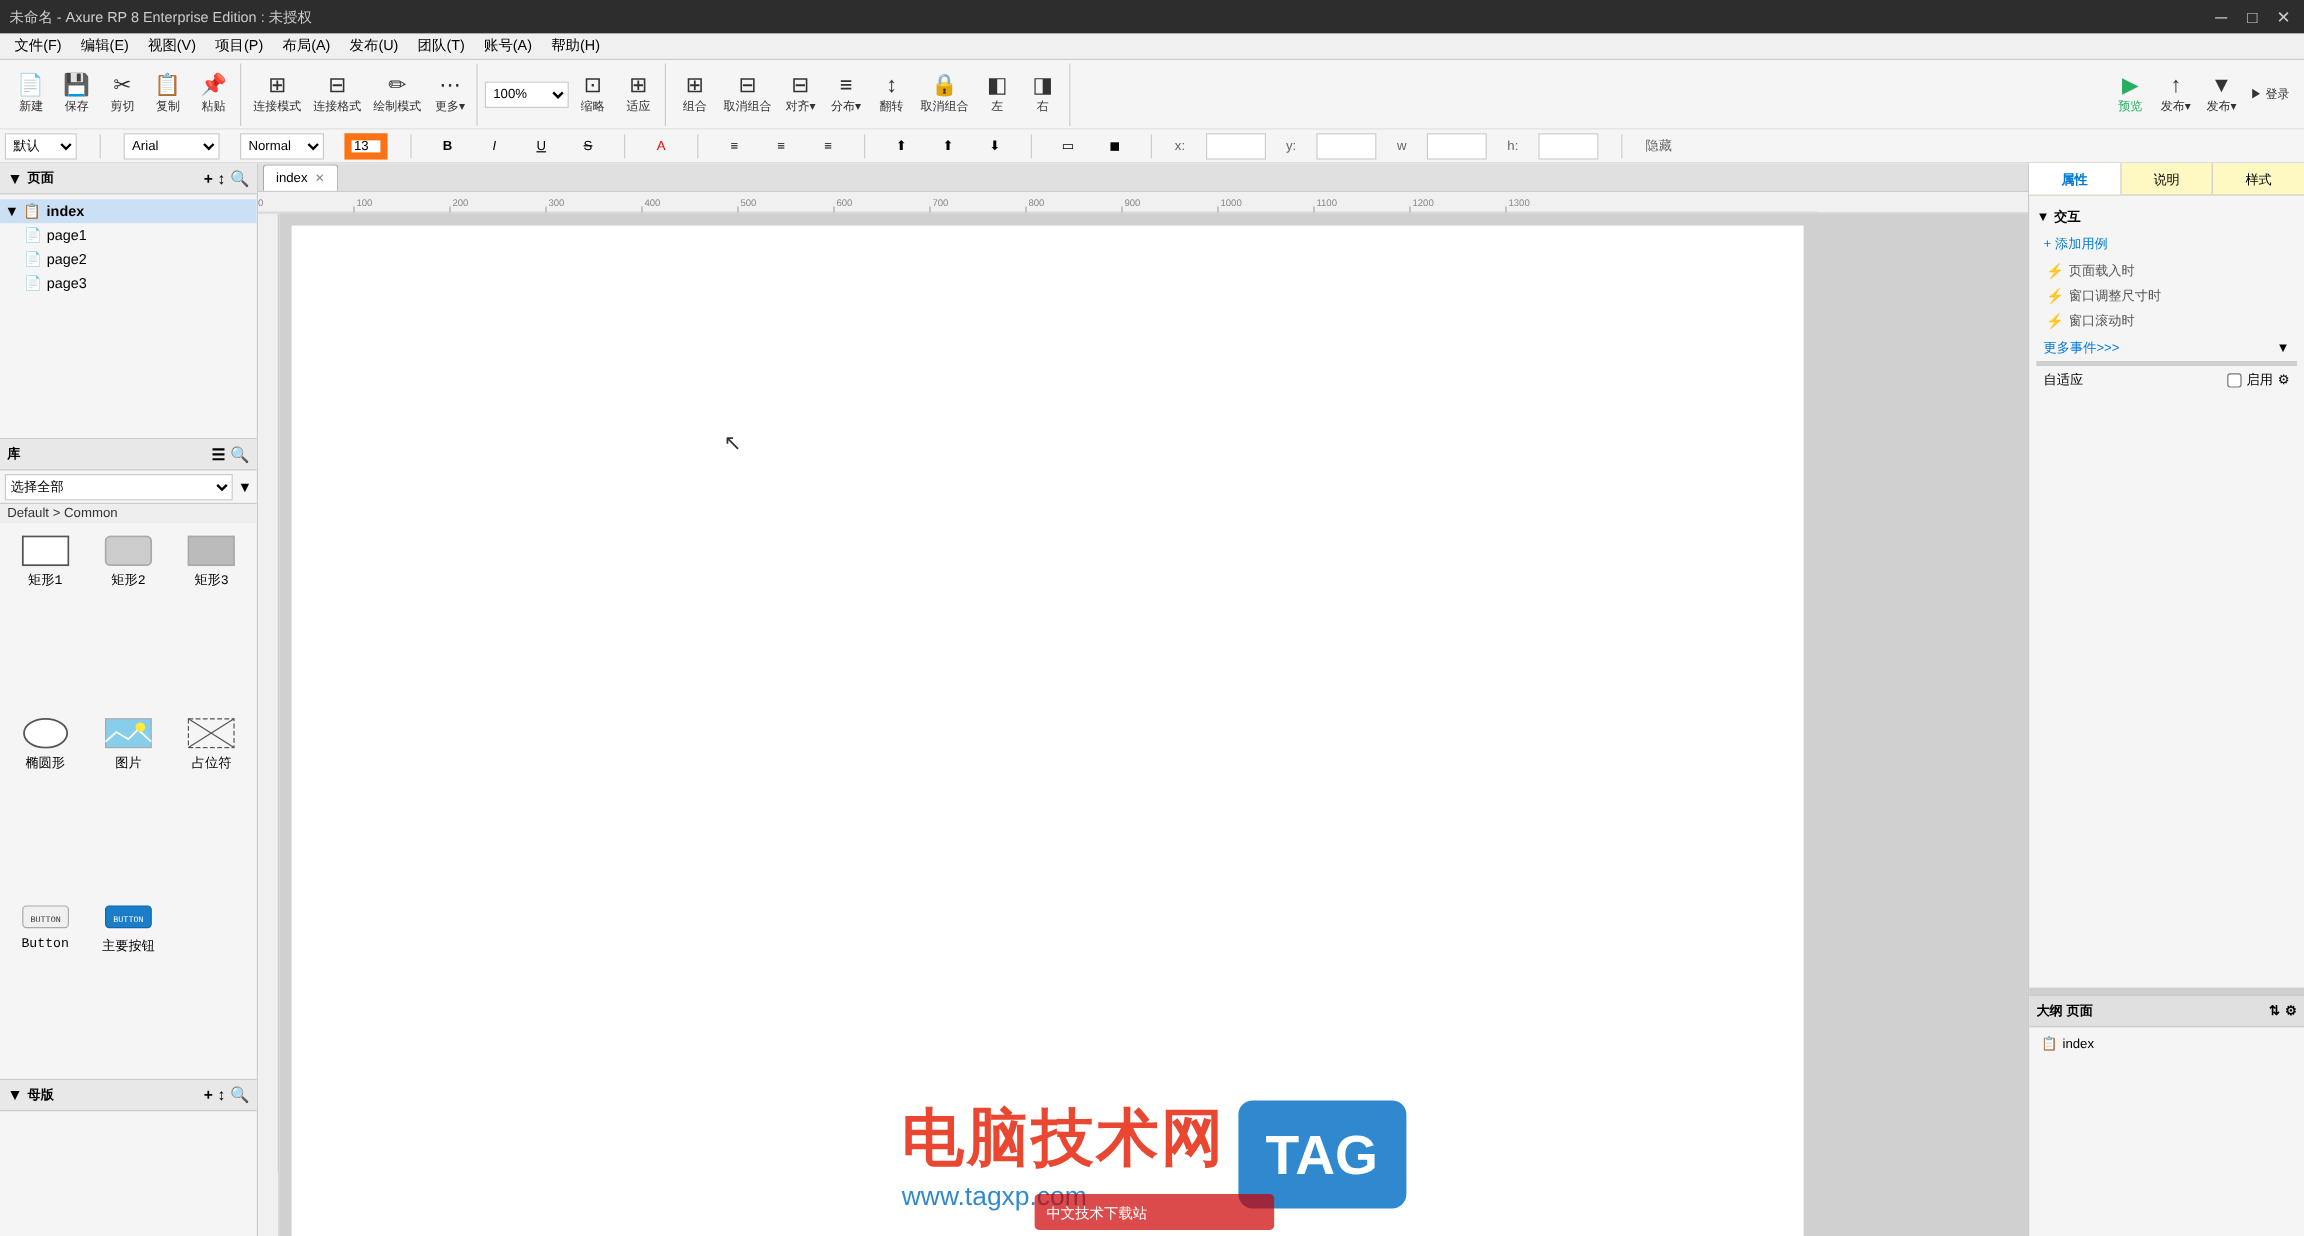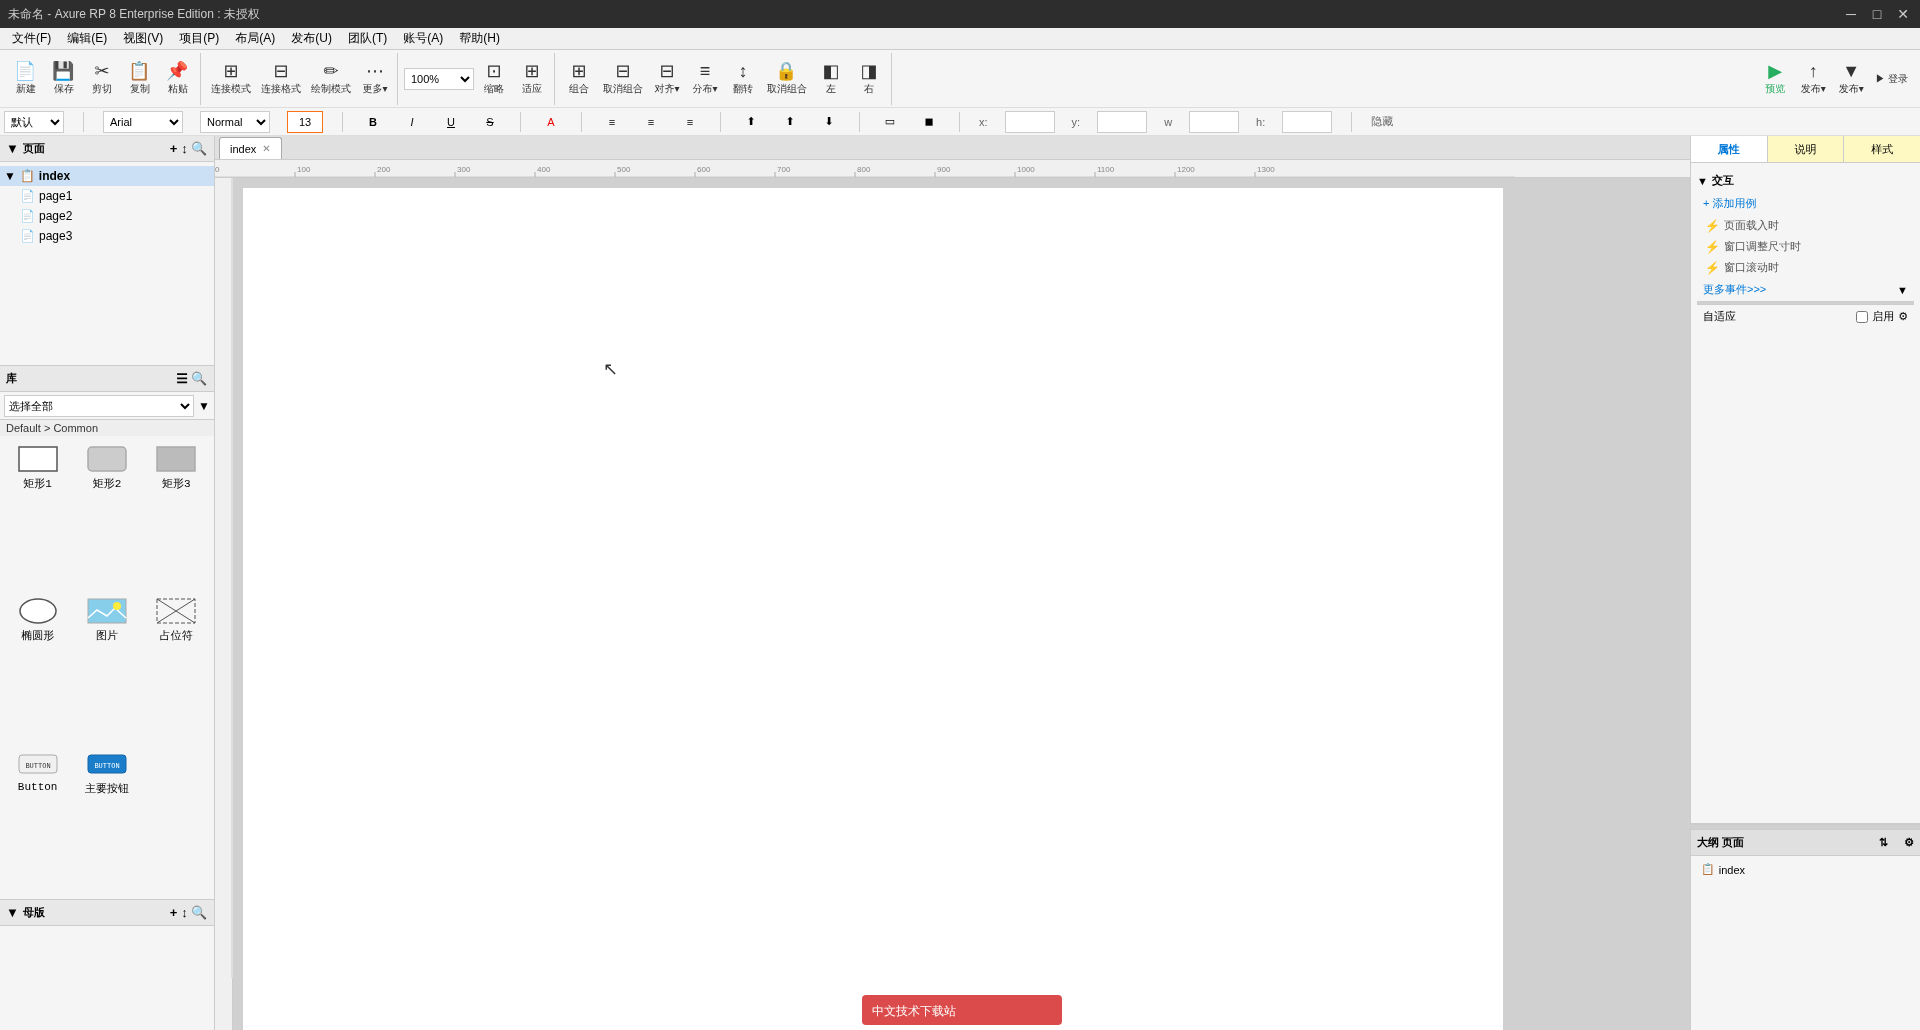--- a/index.html
+++ b/index.html
@@ -91,26 +91,25 @@
     }
     .fmt-select {
       height: 22px;
       border: 1px solid #ccc;
       background: white;
       font-size: 11px;
       padding: 0 2px;
     }
     .fmt-input {
       height: 22px;
-      border: 1px solid #f97316;
+      border: 6px solid #f97316;
       background: white;
       font-size: 11px;
       padding: 0 2px;
       width: 36px;
-      text-align: center;
     }
     .fmt-btn {
       height: 22px;
       min-width: 22px;
       padding: 0 3px;
       border: 1px solid transparent;
       background: transparent;
       cursor: pointer;
       font-size: 11px;
       display: flex;
@@ -372,21 +371,21 @@
     }
     .outline-header {
       height: 26px;
       background: #e0e0e0;
       border-bottom: 1px solid #ccc;
       display: flex;
       align-items: center;
       padding: 0 6px;
       font-size: 11px;
       font-weight: bold;
-      gap: 16px;
+      gap: 4px;
     }
     .outline-content { padding: 4px 6px; font-size: 11px; }
     .outline-item {
       display: flex;
       align-items: center;
       gap: 4px;
       padding: 3px 4px;
       cursor: pointer;
     }
 
@@ -811,20 +810,27 @@
           </g>
         </svg>
       </div>
 
       <div id="canvas-area">
         <div id="canvas-white">
 
           <div style="position:absolute; left:360px; top:170px; font-size:18px; color:#333; pointer-events:none;">↖</div>
         </div>
 
+        <div id="watermark">
+          <div style="display:flex;flex-direction:column;align-items:flex-start;">
+            <span id="watermark-text-main" style="font-size:52px;font-weight:bold;color:#e8341c;font-family:'Microsoft YaHei',sans-serif;letter-spacing:2px;">电脑技术网</span>
+            <span id="watermark-url-main" style="font-size:22px;color:#1a7dc9;font-family:'Microsoft YaHei',sans-serif;">www.tagxp.com</span>
+          </div>
+          <div id="watermark-logo">TAG</div>
+        </div>
 
         <div style="position:absolute;bottom:5px;left:50%;transform:translateX(-50%);display:flex;align-items:center;gap:6px;opacity:0.7;">
           <svg width="200" height="30">
             <rect width="200" height="30" fill="#c00" rx="4"></rect>
             <text x="10" y="20" font-size="12" fill="white" font-family="Arial">中文技术下载站</text>
           </svg>
         </div>
       </div>
     </div>
   </div>

